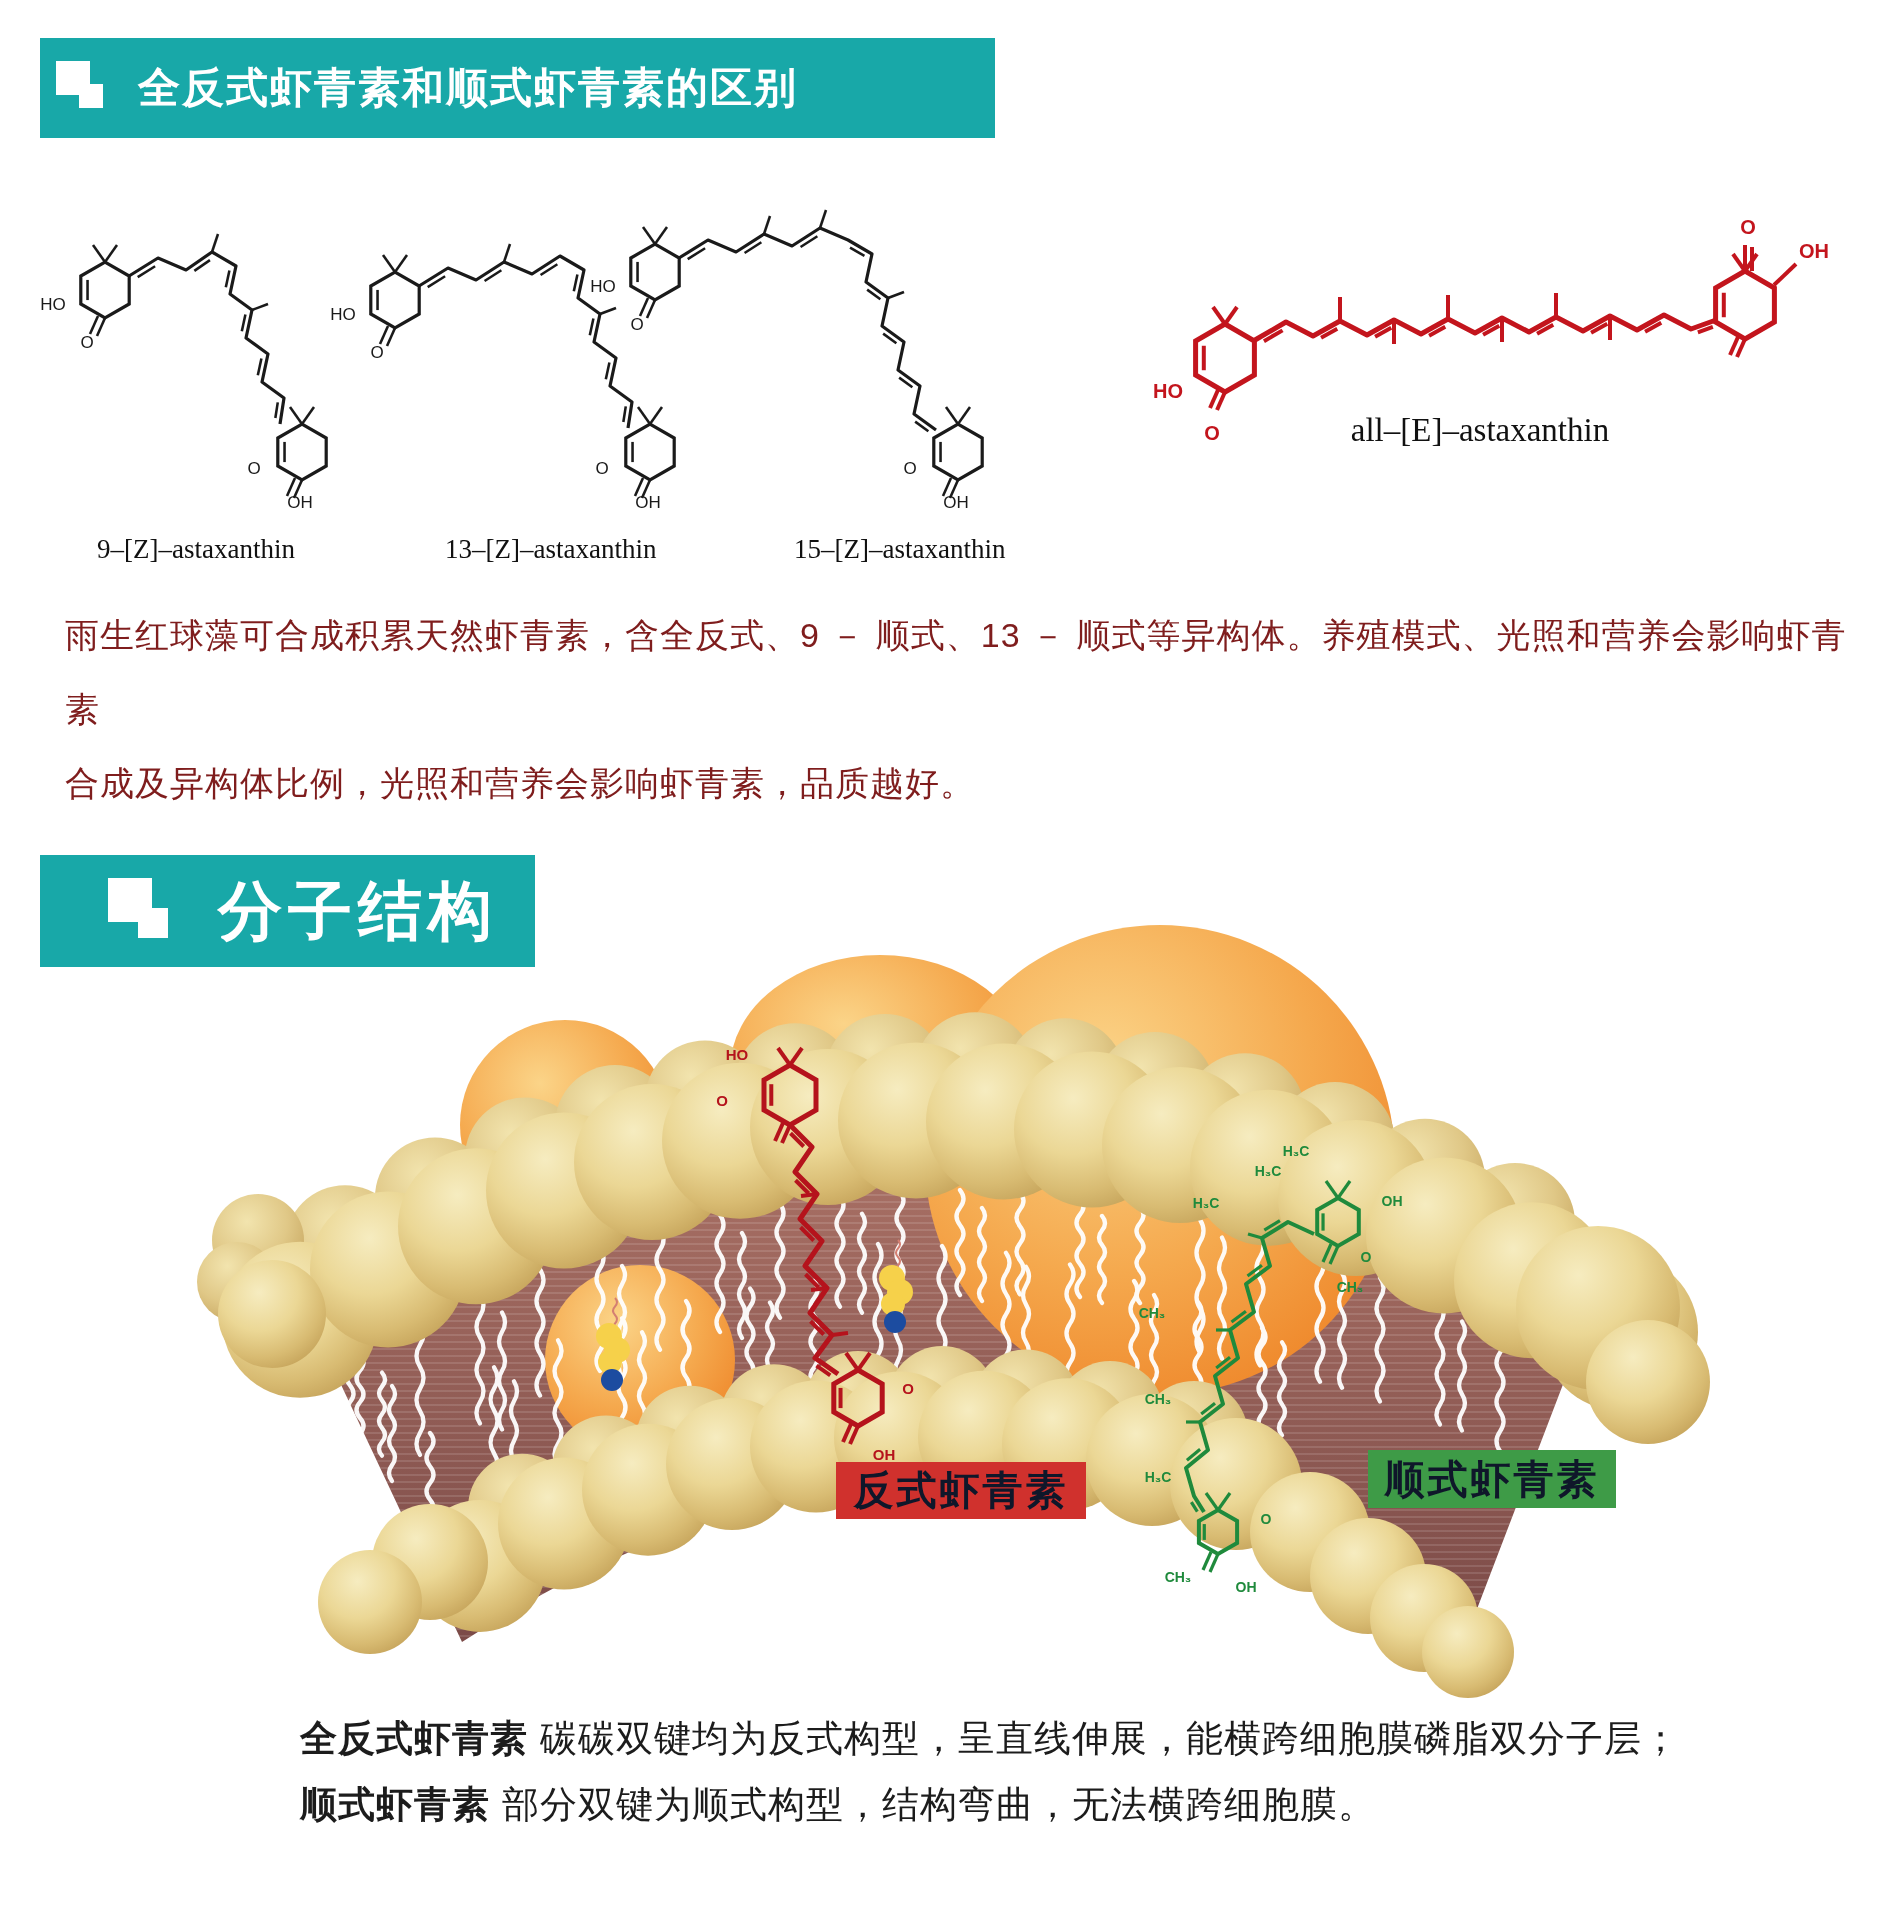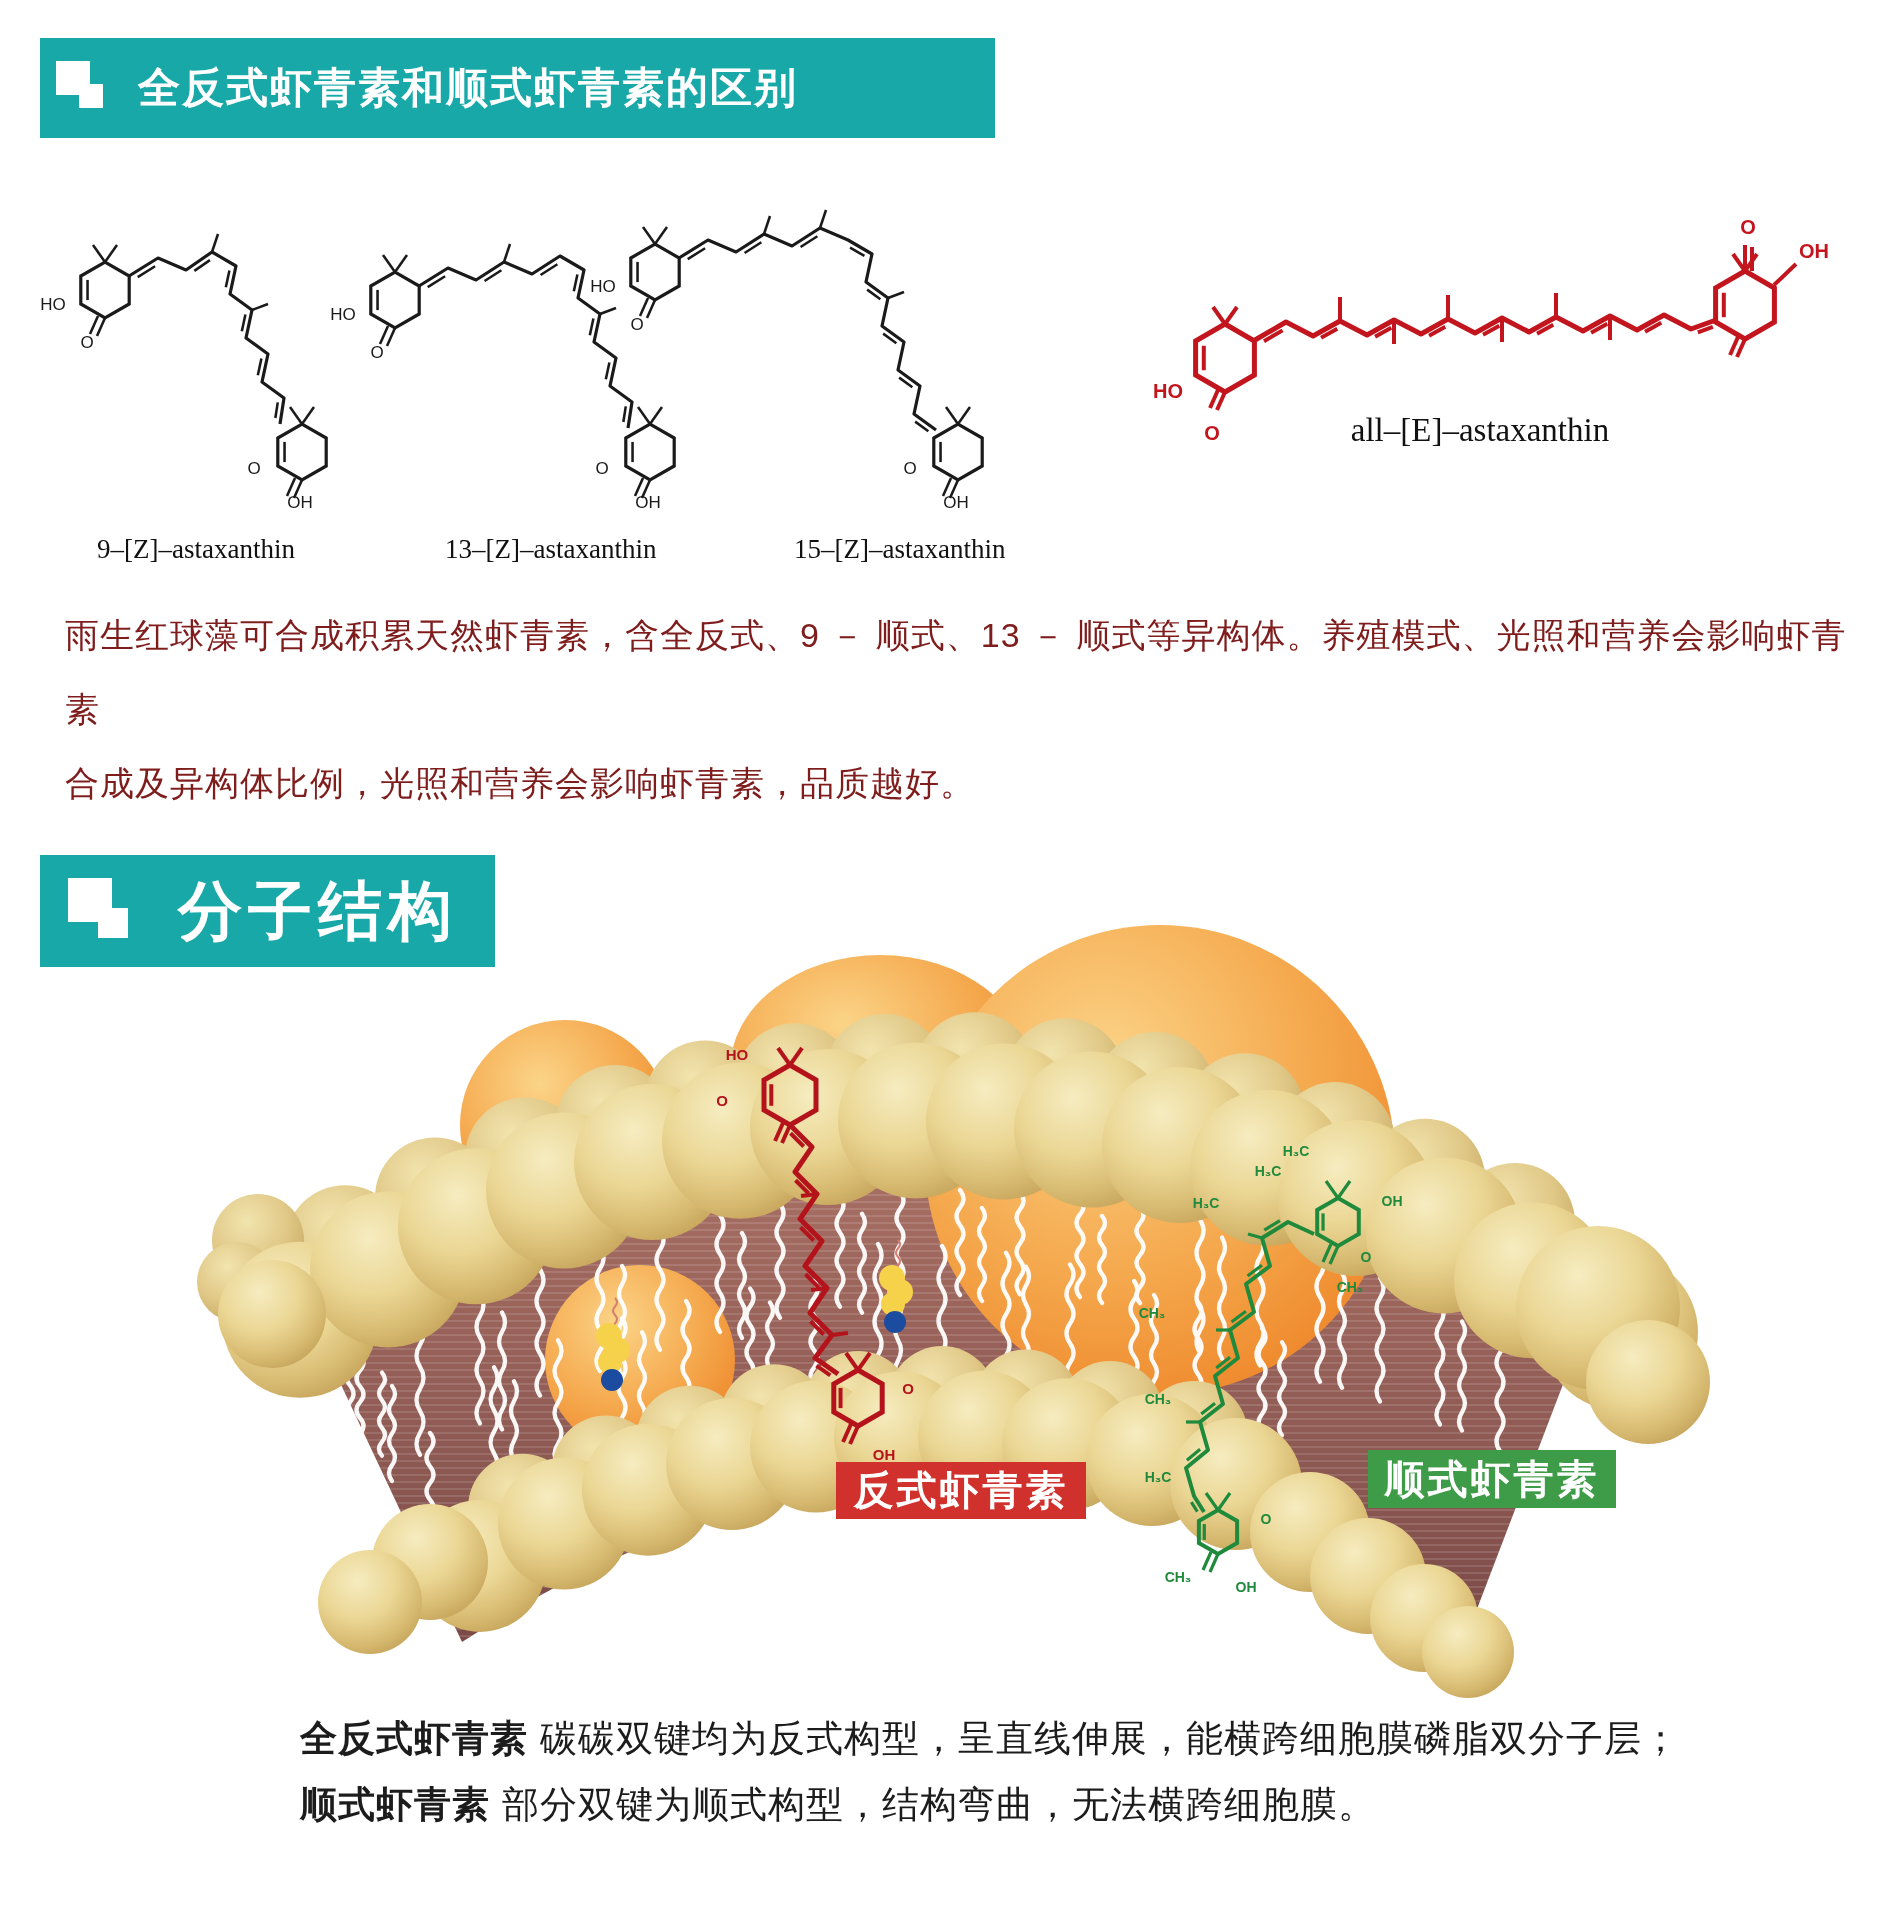--- a/index.html
+++ b/index.html
@@ -8,37 +8,37 @@
   #art{position:absolute;left:0;top:0;width:1898px;height:1907px;}
   .banner{position:absolute;background:#18A8A8;color:#fff;display:flex;align-items:center;}
   .banner .ttl{font-weight:900;white-space:nowrap;}
   .stepicon{position:relative;flex:0 0 auto;}
   .stepicon .b1,.stepicon .b2{position:absolute;background:#fff;}
   #banner1{left:40px;top:38px;width:955px;height:100px;}
   #banner1 .stepicon{width:58px;height:62px;margin-left:16px;}
   #banner1 .b1{left:0;top:4px;width:34px;height:34px;}
   #banner1 .b2{left:23px;top:27px;width:24px;height:24px;}
   #banner1 .ttl{font-size:42px;letter-spacing:2px;margin-left:24px;}
-  #banner2{left:40px;top:855px;width:455px;height:112px;}
+  #banner2{left:40px;top:855px;width:455px;height:112px;padding-left:40px;}
   #banner2 .stepicon{width:70px;height:70px;margin-left:28px;}
   #banner2 .b1{left:0;top:2px;width:44px;height:44px;}
   #banner2 .b2{left:30px;top:32px;width:30px;height:30px;}
   #banner2 .ttl{font-size:64px;letter-spacing:6px;margin-left:40px;}
   .mol-label{position:absolute;font-family:"Liberation Serif","DejaVu Serif",serif;
              color:#111;text-align:center;white-space:nowrap;}
   #lab-9z{left:96px;top:534px;width:200px;font-size:27px;}
   #lab-13z{left:445px;top:534px;width:210px;font-size:27px;}
   #lab-15z{left:794px;top:534px;width:210px;font-size:27px;}
   #lab-alle{left:1330px;top:412px;width:300px;font-size:33px;}
   #intro{position:absolute;left:65px;top:598px;width:1800px;font-size:34px;color:#7f1d1d;
          line-height:74px;letter-spacing:1px;}
   #footer{position:absolute;left:300px;top:1706px;width:1400px;font-size:37px;color:#1c1c1c;
           line-height:66px;letter-spacing:1px;}
   #footer b{font-weight:900;margin-right:12px;}
-  .badge{position:absolute;color:#ffffff;font-weight:900;text-align:center;letter-spacing:3px;}
+  .badge{position:absolute;color:#0f172a;font-weight:900;text-align:center;letter-spacing:3px;}
   #badge-trans{left:836px;top:1462px;width:250px;height:57px;line-height:57px;font-size:40px;background:#D0312D;}
   #badge-cis{left:1368px;top:1450px;width:248px;height:58px;line-height:58px;font-size:40px;background:#3E9B47;}
 </style>
 </head>
 <body>
 
 <div id="page">
 
   <svg id="art" viewBox="0 0 1898 1907">
       <defs>

